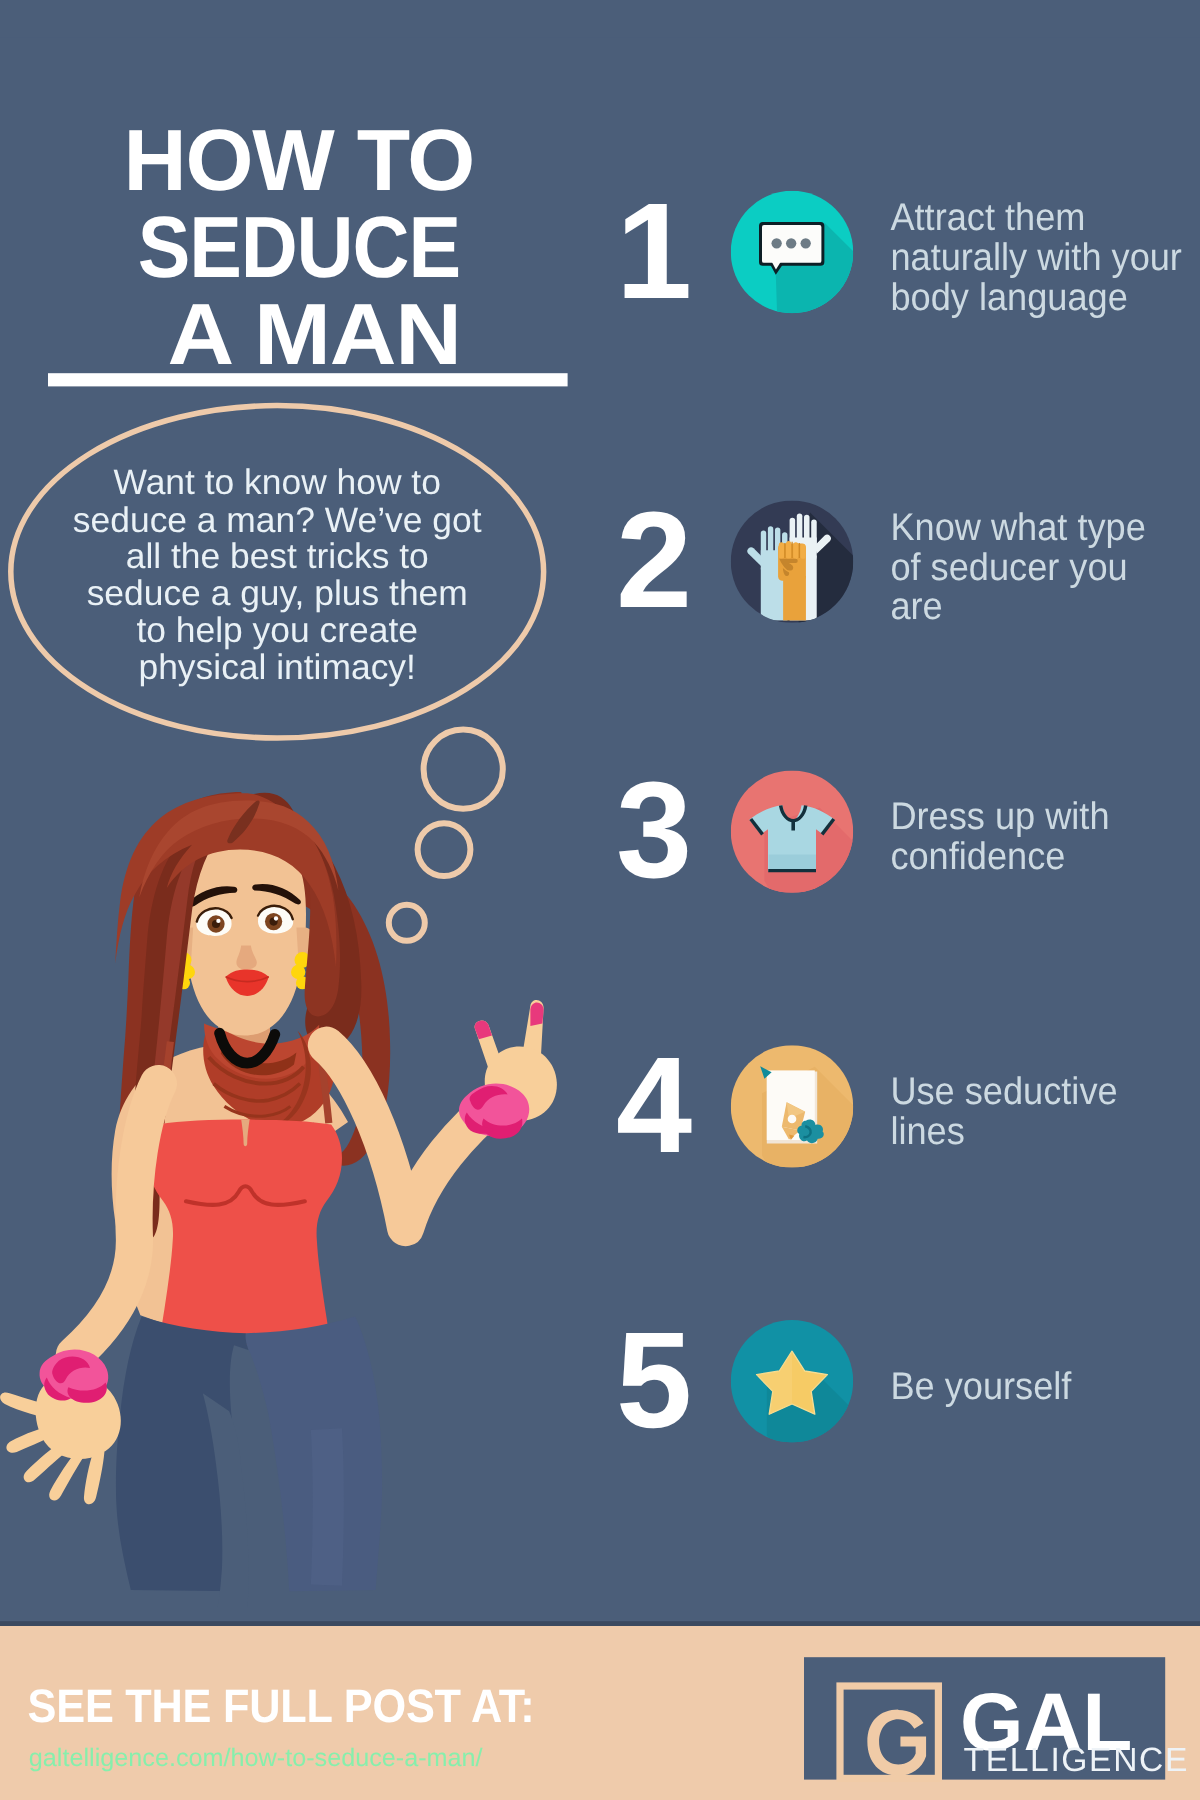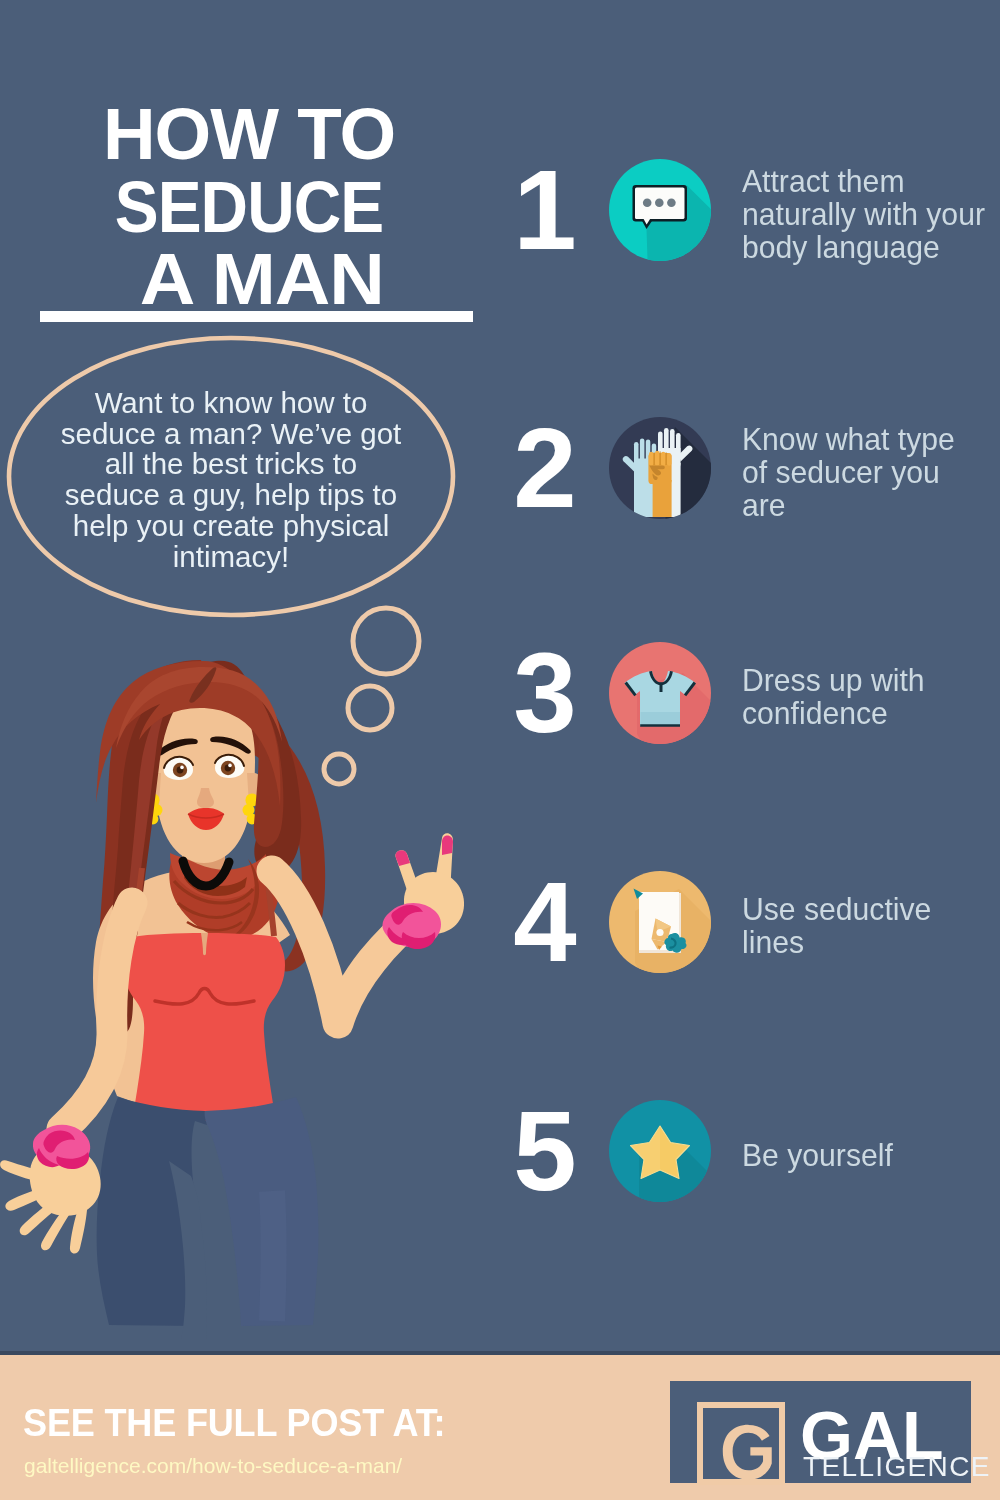--- a/index.html
+++ b/index.html
@@ -35,21 +35,21 @@
     display:flex;align-items:center;
     color:#ccd9e1;font-size:32px;line-height:33px;font-family:"Liberation Sans",sans-serif;
     transform:scaleX(0.942);transform-origin:0 50%;}
 
   
   #footer{position:absolute;left:0;top:1324px;width:1000px;height:176px;background:#efcbab;}
   #footer-line{position:absolute;left:0;top:1320px;width:1000px;height:4px;background:#3a495f;}
   #cta{position:absolute;left:23px;top:1372px;color:#ffffff;font-weight:700;
     font-size:39px;line-height:39px;letter-spacing:-0.2px;
     transform:scaleX(0.925);transform-origin:0 50%;}
-  #url{position:absolute;left:24px;top:1424px;color:#fef9c3;font-size:21px;line-height:22px;}
+  #url{position:absolute;left:24px;top:1424px;color:#86efac;font-size:21px;line-height:22px;}
   #logo{position:absolute;left:670px;top:1350px;width:301px;height:102px;background:#4b5e79;}
   #logo-mark{position:absolute;left:27px;top:21px;width:88px;height:83px;
     border:6px solid #f0cba7;box-sizing:border-box;}
   #logo-g-svg{position:absolute;left:14px;top:11px;}
   #logo-words{position:absolute;left:130px;top:0;}
   #logo-gal{position:absolute;left:0;top:20px;color:#fff;font-weight:700;
     font-size:68px;line-height:68px;letter-spacing:0px;}
   #logo-tell{position:absolute;left:3px;top:75px;color:#eef3f7;font-weight:400;
     font-size:28px;line-height:21px;letter-spacing:1.35px;}
 </style>
@@ -64,21 +64,21 @@
     <span class="tl l3">A MAN</span>
   </div>
   <div id="rule"></div>
 
   <svg id="bubble-svg" width="500" height="470" viewBox="0 0 500 470">
     <ellipse cx="231" cy="150.5" rx="222" ry="138.5" fill="none" stroke="#eecaaa" stroke-width="4.6"></ellipse>
     <circle cx="386" cy="315" r="33" fill="none" stroke="#eecaaa" stroke-width="5"></circle>
     <circle cx="370" cy="382" r="22" fill="none" stroke="#eecaaa" stroke-width="5"></circle>
     <circle cx="339" cy="443" r="15" fill="none" stroke="#eecaaa" stroke-width="5"></circle>
   </svg>
-  <div id="bubble-text">Want to know how to seduce a man? We’ve got all the best tricks to seduce a guy, help tips to help you create physical intimacy!</div>
+  <div id="bubble-text">Want to know how to seduce a man? We’ve got all the best tricks to seduce a guy, plus them to help you create physical intimacy!</div>
 
   <svg id="woman" width="500" height="700" viewBox="0 620 500 700">
     <defs>
       <clipPath id="figClip">
           <rect x="0" y="620" width="500" height="701"></rect>
         </clipPath>
     </defs>
     <g clip-path="url(#figClip)">
 
       <path d="M201,629

